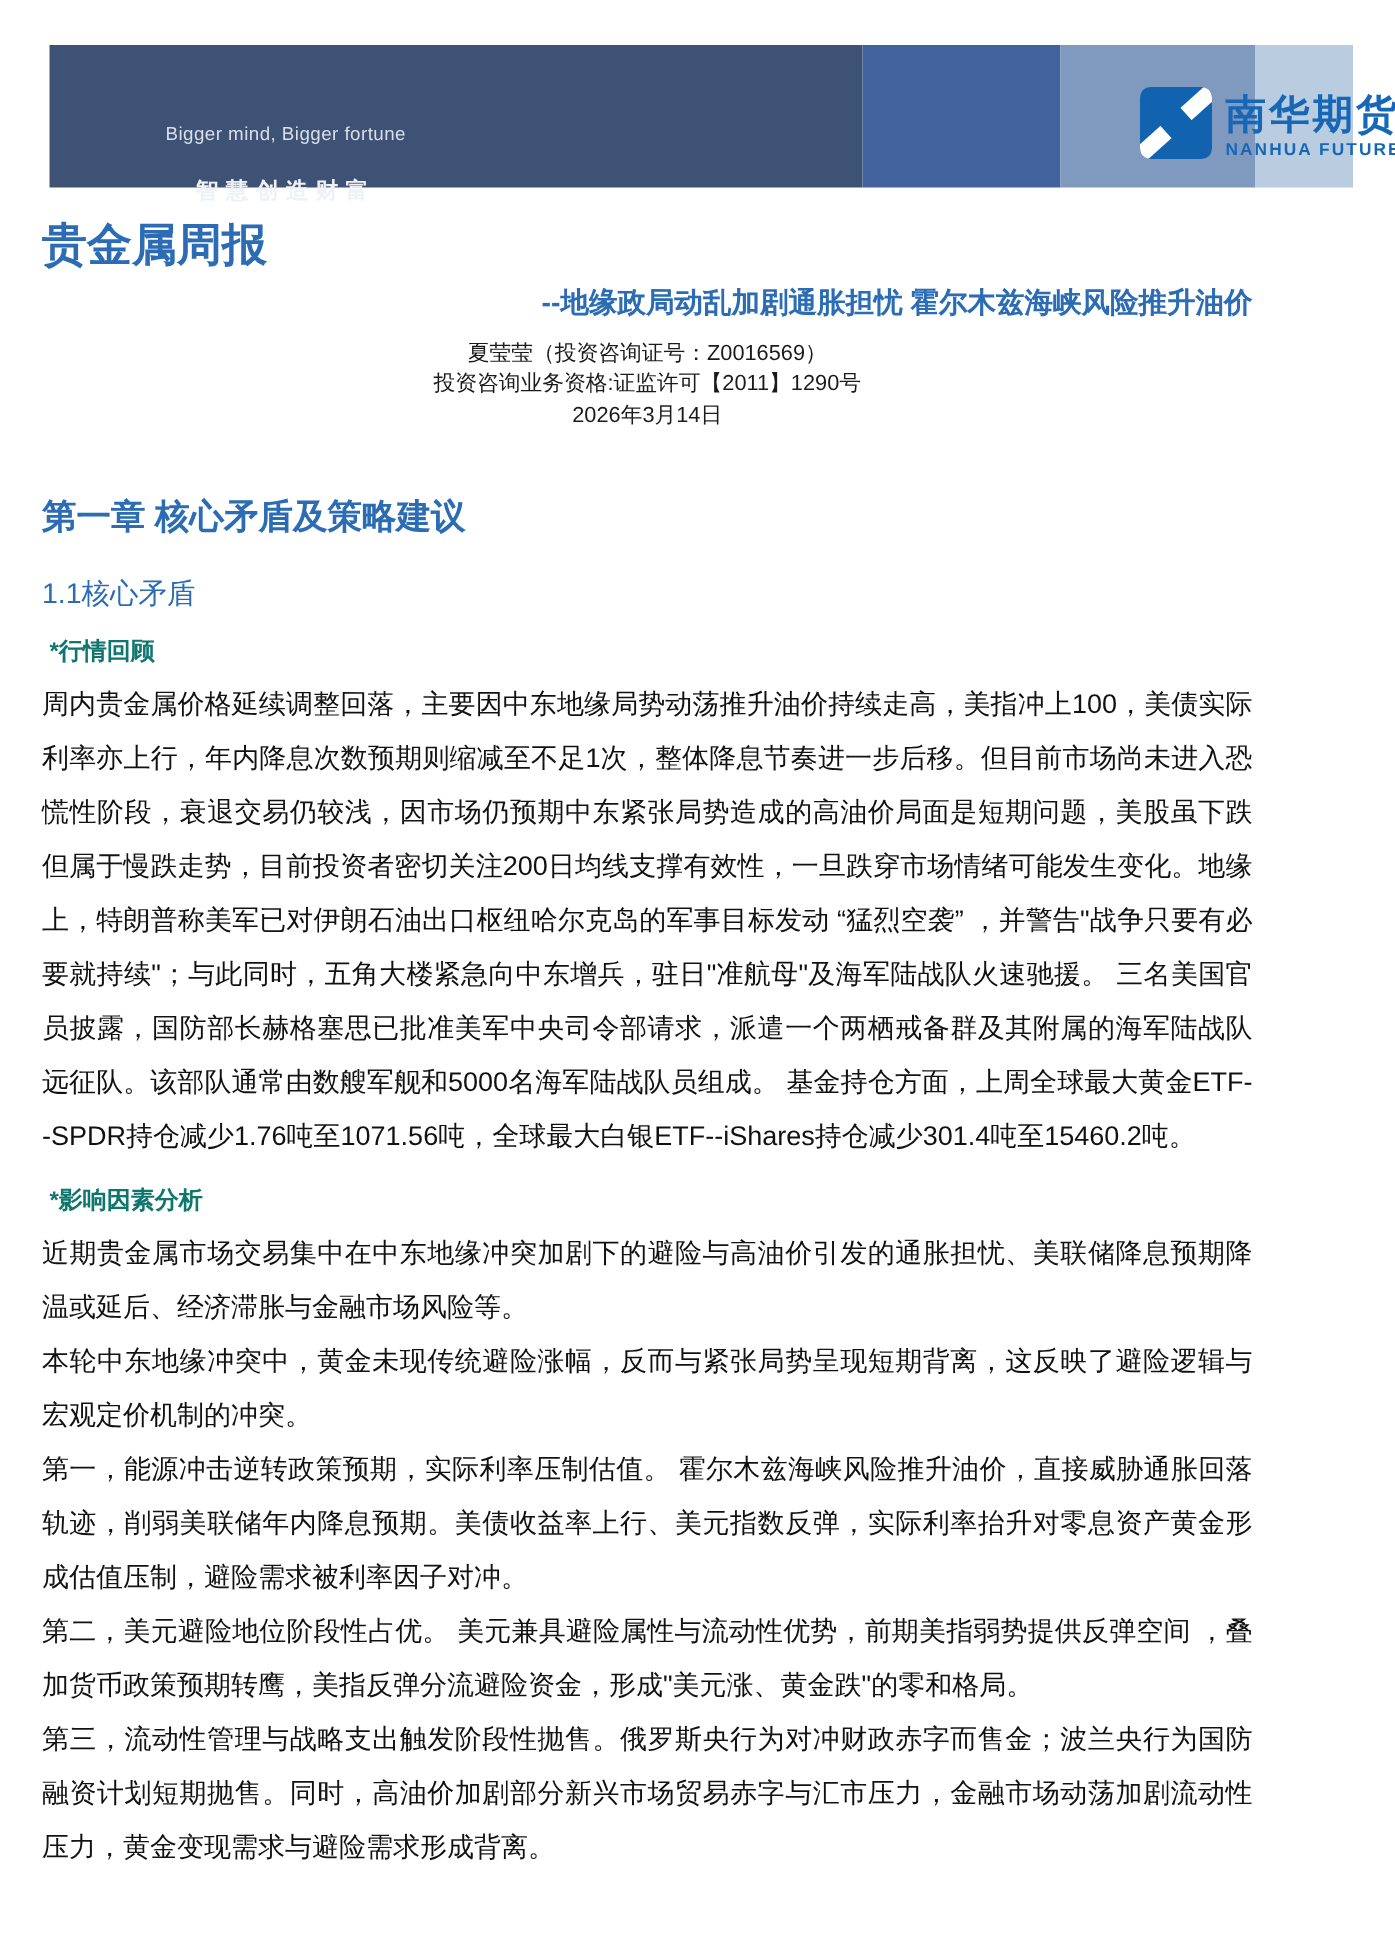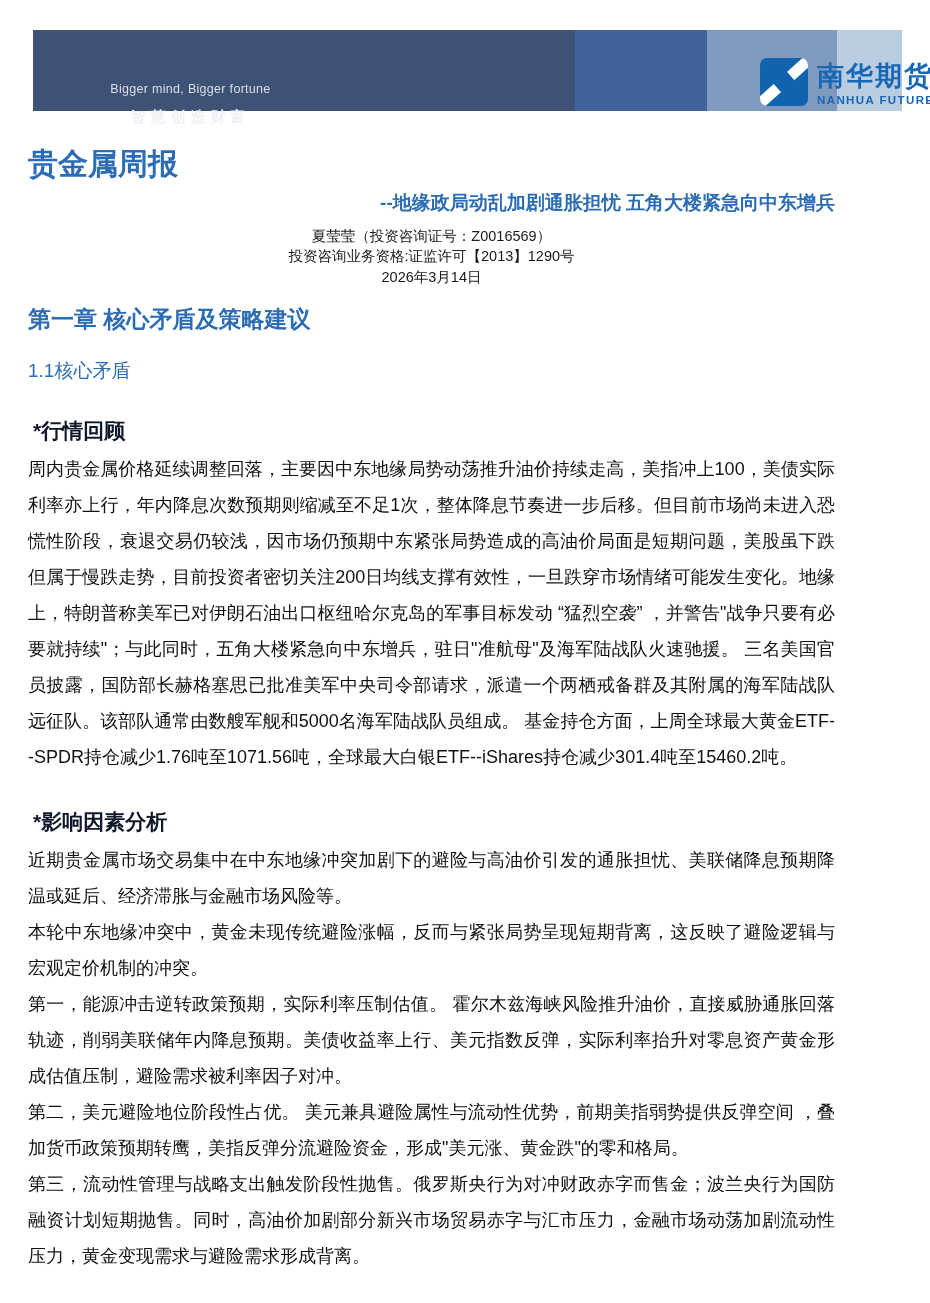--- a/index.html
+++ b/index.html
@@ -7,35 +7,35 @@
     width: 930px; height: 1303px;
     background: #ffffff;
     font-family: "Liberation Sans", sans-serif;
     position: relative;
     overflow: hidden;
   }
 
   
   .banner {
     position: absolute; left: 33px; top: 30px;
-    width: 869px; height: 81px;
+    width: 869px; height: 95px;
     display: flex;
   }
   .band { height: 100%; }
   .band-1 { width: 542px; background: #3e5275; }
   .band-2 { width: 132px; background: #41629c; }
   .band-3 { width: 130px; background: #8099bf; }
   .band-4 { width: 65px;  background: #b9cce0; }
 
   .slogan {
     position: absolute; left: 55px; top: 52px;
     width: 205px; text-align: center;
   }
   .slogan-en { font-size: 12.5px; color: #d9dfe9; letter-spacing: 0.3px; }
-  .slogan-zh { font-size: 15px; color: #eef1f6; letter-spacing: 5px; margin-top: 12px; font-weight: bold; }
+  .slogan-zh { font-size: 15px; color: #eef1f6; letter-spacing: 5px; margin-top: 22px; font-weight: bold; }
 
   .logo {
     position: absolute; left: 693px; top: 28px;
     display: flex; align-items: flex-end; padding-left: 34px;
   }
   .logo-icon { width: 48px; height: 48px; display: block; }
   .logo-text { margin-left: 9px; }
   .logo-zh {
     font-size: 27px; font-weight: bold; color: #1668b6;
     letter-spacing: 2px; line-height: 1; white-space: nowrap;
@@ -55,23 +55,23 @@
   }
   .report-subtitle {
     text-align: right; font-size: 19px; font-weight: bold; color: #2b6cb4;
     margin-top: 9px; line-height: 1.3;
   }
   .author-block {
     text-align: center; font-size: 14.5px; color: #1a1a1a;
     line-height: 20.5px; margin-top: 10px;
   }
 
-  .chapter-heading { font-size: 23px; font-weight: bold; color: #2b6cb4; margin-top: 17px; }
+  .chapter-heading { font-size: 23px; font-weight: bold; color: #2b6cb4; margin-top: 42px; }
   .section-heading { font-size: 19px; font-weight: normal; color: #2b6cb4; margin-top: 23px; }
-  .sub-heading     { font-size: 21px; font-weight: bold; color: #0f172a; margin-top: 33px; padding-left: 5px; }
+  .sub-heading     { font-size: 16px; font-weight: bold; color: #0f766e; margin-top: 15px; padding-left: 5px; }
 
   .body-text p {
     font-size: 18px; color: #111111;
     line-height: 36px; text-align: justify;
     margin: 0;
   }
   .body-text p.first { margin-top: 6px; }
 </style>
 </head>
 <body>
@@ -103,25 +103,25 @@
     <div class="logo-text">
       <div class="logo-zh">南华期货</div>
       <div class="logo-en">NANHUA FUTURES</div>
     </div>
   </div>
 </div>
 
 <div class="content">
   <div class="inner">
     <div class="report-title">贵金属周报</div>
-    <div class="report-subtitle">--地缘政局动乱加剧通胀担忧 五角大楼紧急向中东增兵</div>
+    <div class="report-subtitle">--地缘政局动乱加剧通胀担忧 霍尔木兹海峡风险推升油价</div>
 
     <div class="author-block">
       <div>夏莹莹（投资咨询证号：Z0016569）</div>
-      <div>投资咨询业务资格:证监许可【2013】1290号</div>
+      <div>投资咨询业务资格:证监许可【2011】1290号</div>
       <div>2026年3月14日</div>
     </div>
 
     <div class="chapter-heading">第一章 核心矛盾及策略建议</div>
     <div class="section-heading">1.1核心矛盾</div>
 
     <div class="sub-heading">*行情回顾</div>
     <div class="body-text">
       <p class="first">周内贵金属价格延续调整回落，主要因中东地缘局势动荡推升油价持续走高，美指冲上100，美债实际利率亦上行，年内降息次数预期则缩减至不足1次，整体降息节奏进一步后移。但目前市场尚未进入恐慌性阶段，衰退交易仍较浅，因市场仍预期中东紧张局势造成的高油价局面是短期问题，美股虽下跌但属于慢跌走势，目前投资者密切关注200日均线支撑有效性，一旦跌穿市场情绪可能发生变化。地缘上，特朗普称美军已对伊朗石油出口枢纽哈尔克岛的军事目标发动 “猛烈空袭” ，并警告"战争只要有必要就持续"；与此同时，五角大楼紧急向中东增兵，驻日"准航母"及海军陆战队火速驰援。 三名美国官员披露，国防部长赫格塞思已批准美军中央司令部请求，派遣一个两栖戒备群及其附属的海军陆战队远征队。该部队通常由数艘军舰和5000名海军陆战队员组成。 基金持仓方面，上周全球最大黄金ETF--SPDR持仓减少1.76吨至1071.56吨，全球最大白银ETF--iShares持仓减少301.4吨至15460.2吨。</p>
     </div>

